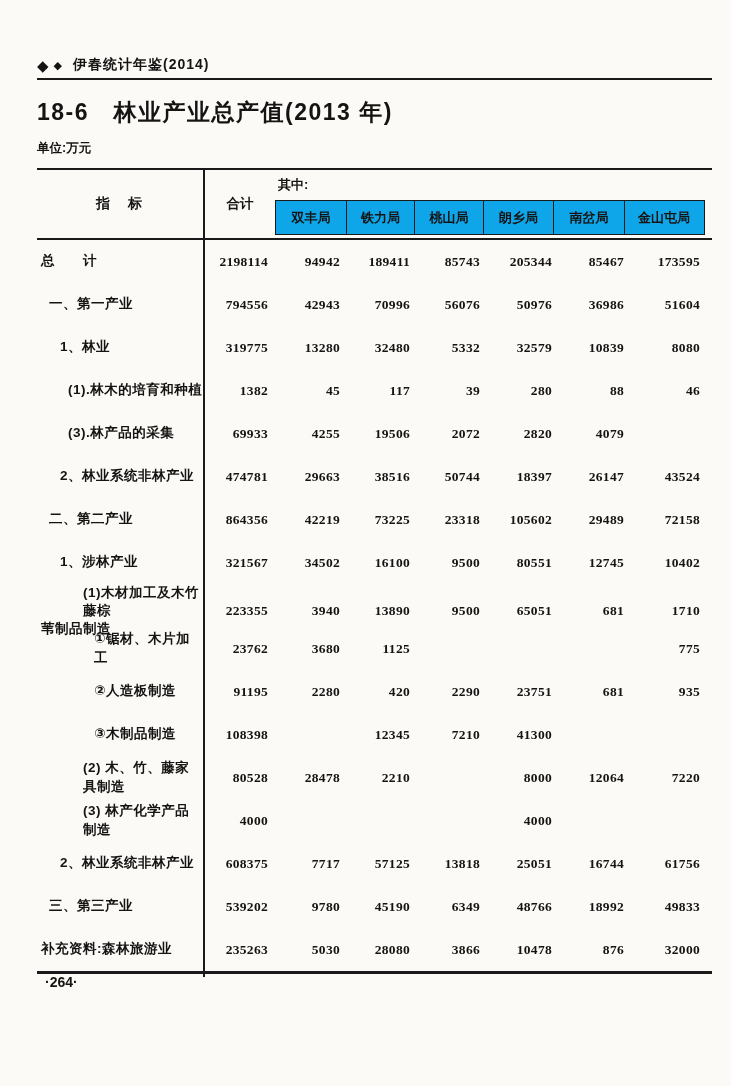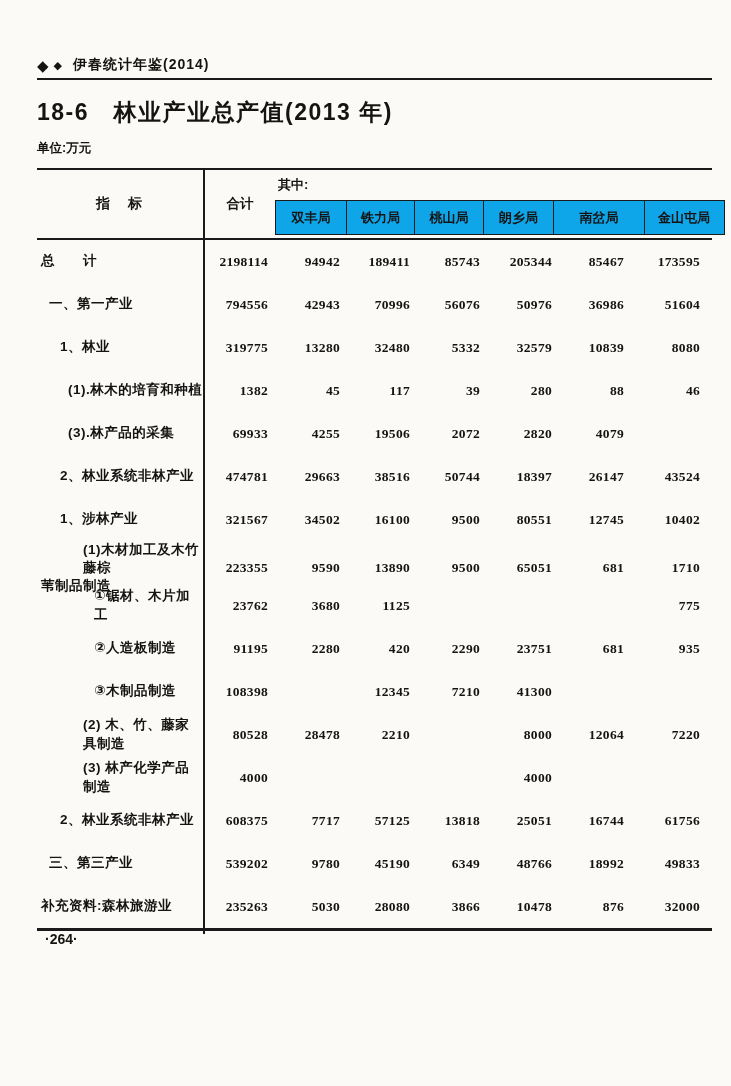--- a/index.html
+++ b/index.html
@@ -96,21 +96,21 @@
 
       <div class="thead">
         <div class="th-indicator">指　标</div>
         <div class="th-total">合计</div>
         <div class="th-among">其中:</div>
         <div class="bureau-row">
           <div class="bureau-cell" style="width:72px">双丰局</div>
           <div class="bureau-cell" style="width:70px">铁力局</div>
           <div class="bureau-cell" style="width:70px">桃山局</div>
           <div class="bureau-cell" style="width:72px">朗乡局</div>
-          <div class="bureau-cell" style="width:92px">南岔局</div>
+          <div class="bureau-cell" style="width:72px">南岔局</div>
           <div class="bureau-cell" style="width:81px">金山屯局</div>
         </div>
       </div>
 
       <div class="tbody" id="tbody">
   <div class="trow">
     <div class="tlabel">
       <span class="l1 ind0">总　　计</span>
 
     </div>
@@ -187,20 +187,33 @@
     </div>
     <div class="tnum">474781</div>
     <div class="tnum">29663</div>
     <div class="tnum">38516</div>
     <div class="tnum">50744</div>
     <div class="tnum">18397</div>
     <div class="tnum">26147</div>
     <div class="tnum">43524</div>
   </div>
 
+  <div class="trow">
+    <div class="tlabel">
+      <span class="l1 ind1">二、第二产业</span>
+
+    </div>
+    <div class="tnum">864356</div>
+    <div class="tnum">42219</div>
+    <div class="tnum">73225</div>
+    <div class="tnum">23318</div>
+    <div class="tnum">105602</div>
+    <div class="tnum">29489</div>
+    <div class="tnum">72158</div>
+  </div>
 
   <div class="trow">
     <div class="tlabel">
       <span class="l1 ind2">1、涉林产业</span>
 
     </div>
     <div class="tnum">321567</div>
     <div class="tnum">34502</div>
     <div class="tnum">16100</div>
     <div class="tnum">9500</div>
@@ -208,21 +221,21 @@
     <div class="tnum">12745</div>
     <div class="tnum">10402</div>
   </div>
 
   <div class="trow">
     <div class="tlabel">
       <span class="l1 ind4">(1)木材加工及木竹藤棕</span>
       <span class="l2 ind0">苇制品制造</span>
     </div>
     <div class="tnum">223355</div>
-    <div class="tnum">9590</div>
+    <div class="tnum">3940</div>
     <div class="tnum">13890</div>
     <div class="tnum">9500</div>
     <div class="tnum">65051</div>
     <div class="tnum">681</div>
     <div class="tnum">1710</div>
   </div>
 
   <div class="trow">
     <div class="tlabel">
       <span class="l1 ind5">①锯材、木片加工</span>

